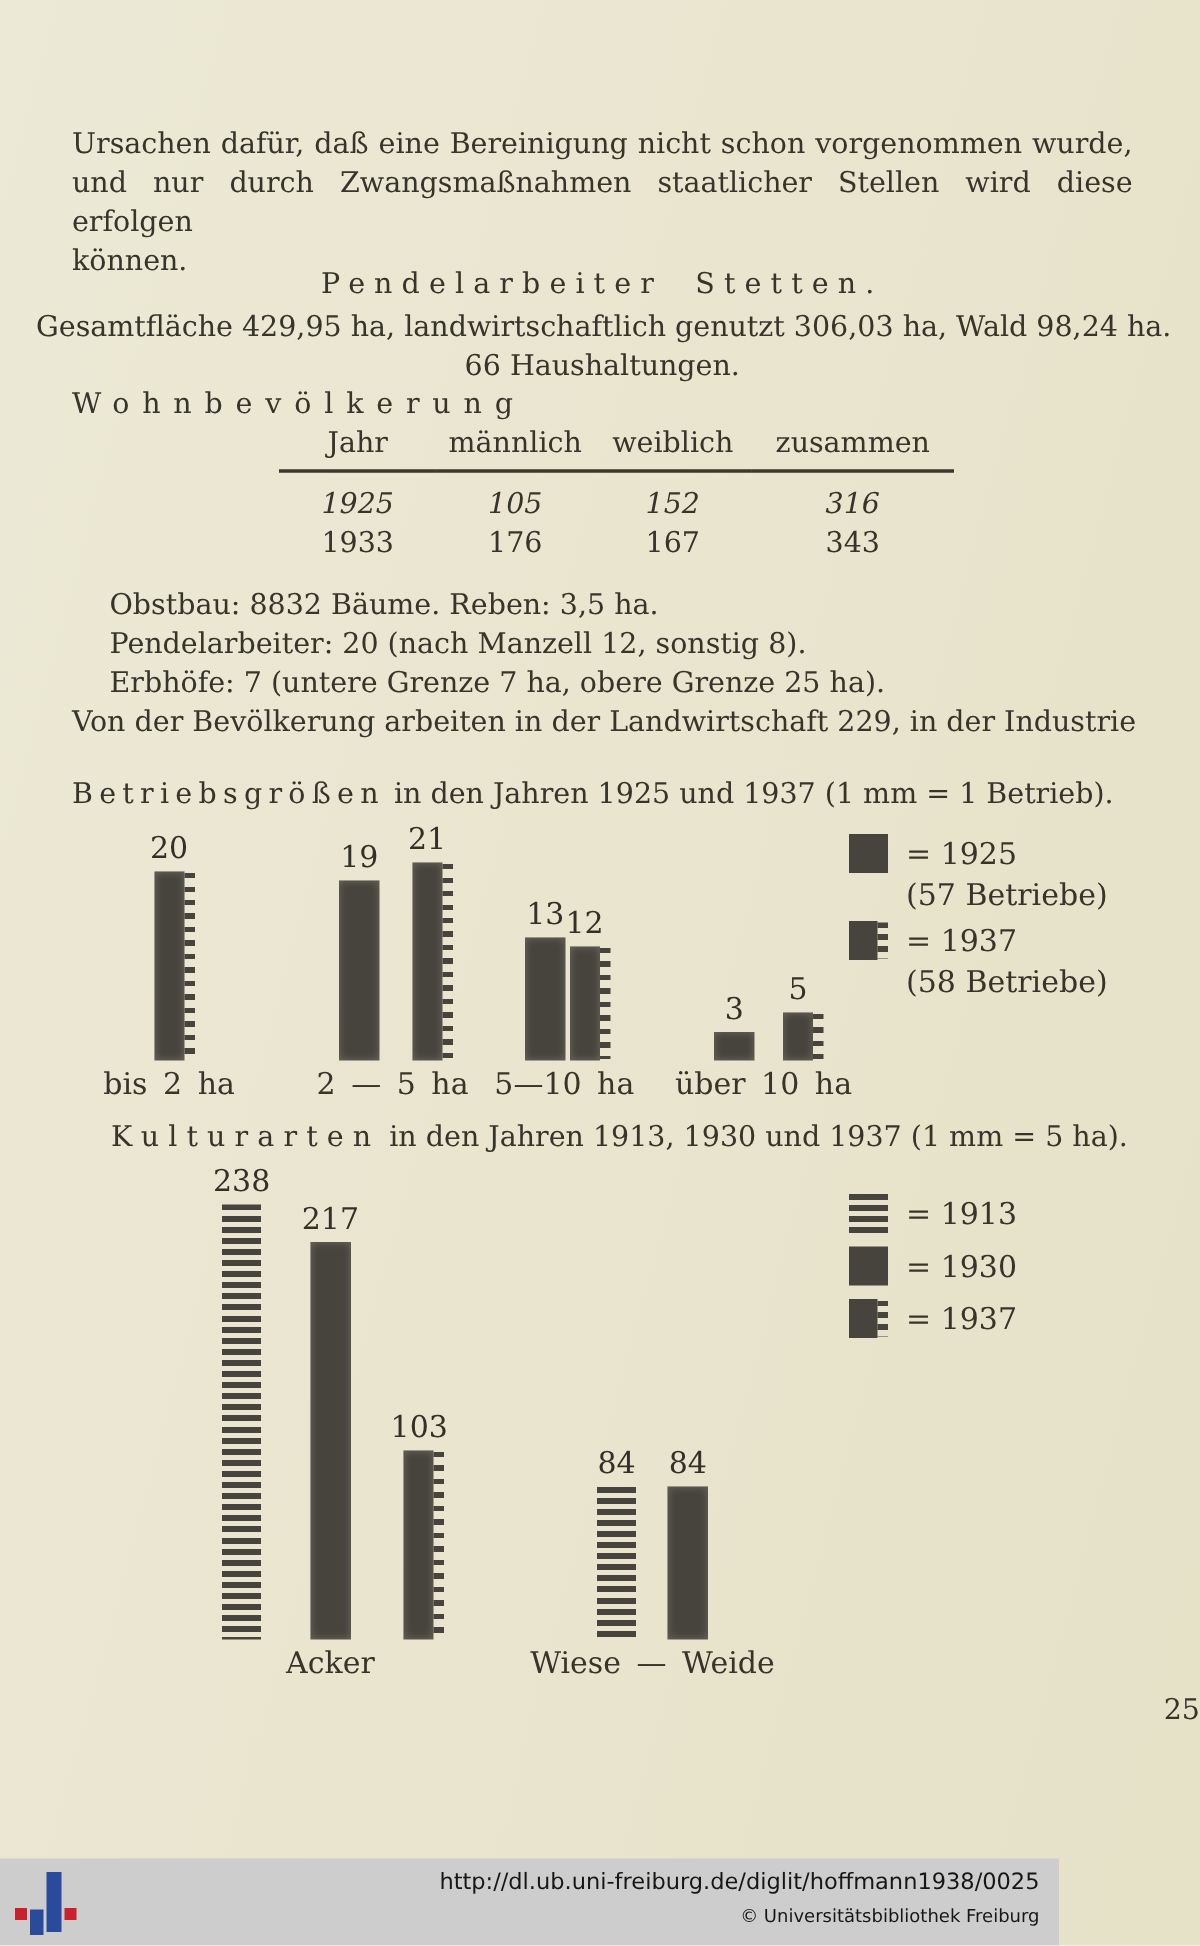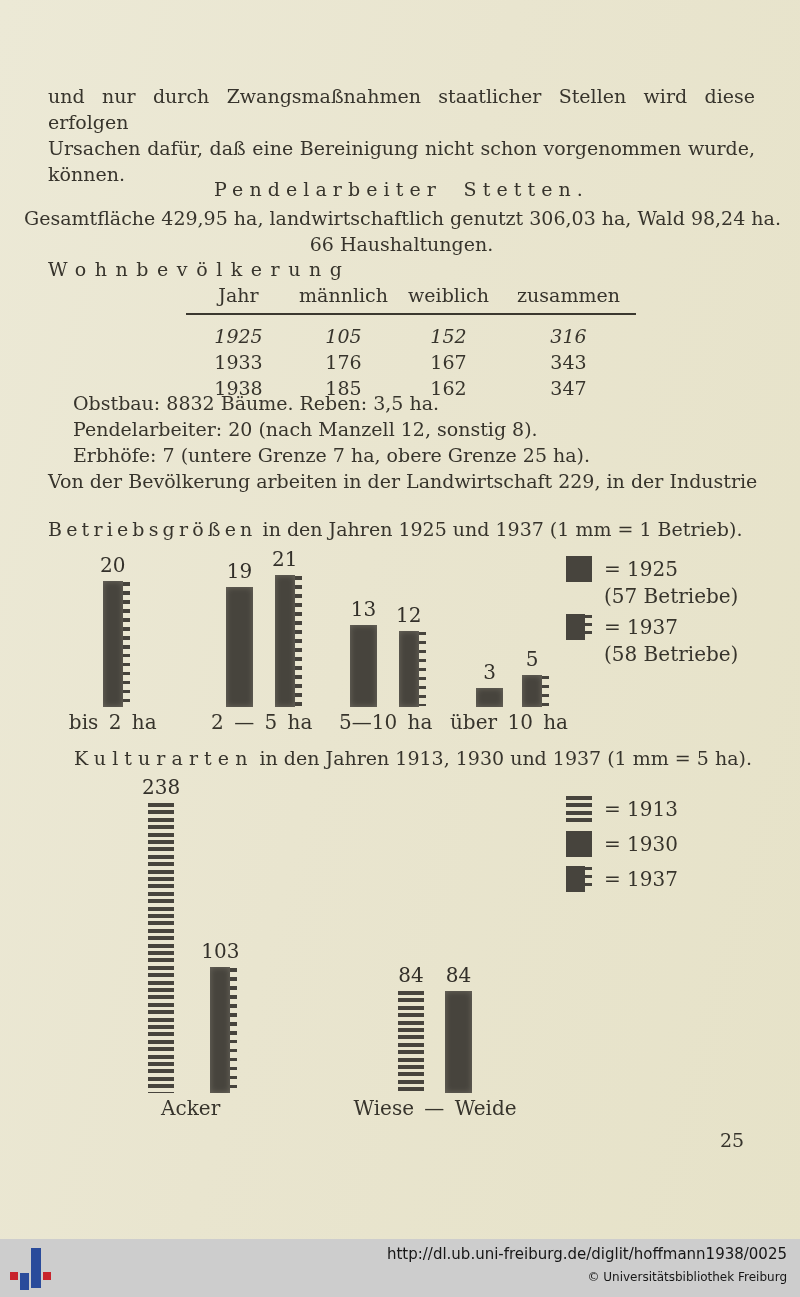--- a/index.html
+++ b/index.html
@@ -71,40 +71,40 @@
   #chart2-legend .lentry{margin-bottom:8px;}
   .swatch{width:26px;height:26px;background:var(--ink);position:relative;flex:none;}
   .swatch.striped{background:repeating-linear-gradient(to bottom,var(--ink) 0 4px,rgba(0,0,0,0) 4px 7.4px);}
   .swatch.toothed{width:19px;margin-right:7px;}
   .swatch.toothed::after{
     content:"";position:absolute;left:100%;top:1px;height:calc(100% - 2px);width:7px;
     background:repeating-linear-gradient(to bottom,var(--ink) 0 3.5px,rgba(0,0,0,0) 3.5px 8px);
   }
   .ltext{margin-left:12px;font-size:20px;line-height:27px;white-space:nowrap;}
 
-  .pagenum{left:720px;top:1129px;width:60px;text-align:left;font-size:19px;}
-
-  
-  .footer{position:absolute;left:0;top:1239px;width:800px;height:58px;background:#cdcdcd;
+  .pagenum{left:740px;top:1129px;width:60px;text-align:right;font-size:19px;}
+
+  
+  .footer{position:absolute;left:0;top:1239px;width:706px;height:58px;background:#cdcdcd;
           font-family:"DejaVu Sans",sans-serif;color:#161616;}
   .furl{position:absolute;right:13px;top:6px;font-size:15px;}
   .fcopy{position:absolute;right:13px;top:31px;font-size:12px;}
   .logo{position:absolute;left:0;top:0;width:70px;height:58px;}
   .logo i{position:absolute;display:block;}
   .lg-redl{left:10px;top:33px;width:8px;height:8px;background:#c8232c;}
   .lg-b1{left:20px;top:34px;width:9px;height:17px;background:#2a4b9b;}
   .lg-b2{left:31px;top:9px;width:10px;height:40px;background:#2a4b9b;}
   .lg-redr{left:43px;top:33px;width:8px;height:8px;background:#c8232c;}
 </style>
 </head>
 <body>
 
 <div class="abs fs intro">
+  <div class="jline">Ursachen dafür, daß eine Bereinigung nicht schon vorgenommen wurde,</div>
   <div class="jline">und nur durch Zwangsmaßnahmen staatlicher Stellen wird diese erfolgen</div>
-  <div class="jline">Ursachen dafür, daß eine Bereinigung nicht schon vorgenommen wurde,</div>
   <div>können.</div>
 </div>
 
 <div class="abs fs center title">Pendelarbeiter Stetten.</div>
 <div class="abs fs center areaLine nowrap">Gesamtfläche 429,95 ha, landwirtschaftlich genutzt 306,03 ha, Wald 98,24 ha.</div>
 <div class="abs fs center households">66 Haushaltungen.</div>
 <div class="abs fs wohn">Wohnbevölkerung</div>
 
 <table class="ptable">
   <colgroup>
@@ -127,26 +127,20 @@
         <td>105</td>
         <td>152</td>
         <td>316</td>
       </tr>
       <tr>
         <td>1933</td>
         <td>176</td>
         <td>167</td>
         <td>343</td>
       </tr>
-      <tr>
-        <td>1938</td>
-        <td>185</td>
-        <td>162</td>
-        <td>347</td>
-      </tr>
     </tbody>
 </table>
 
 <div class="abs fs facts">
   <div class="fact">Obstbau: 8832 Bäume.  Reben: 3,5 ha.</div>
   <div class="fact">Pendelarbeiter: 20 (nach Manzell 12, sonstig 8).</div>
   <div class="fact">Erbhöfe: 7 (untere Grenze 7 ha, obere Grenze 25 ha).</div>
   <div class="fact">Von der Bevölkerung arbeiten in der Landwirtschaft 229, in der Industrie</div>
 </div>
 
@@ -170,21 +164,21 @@
           <div class="bar solid" style="height: 120px; width: 27px;"></div>
         </div>
         <div class="barwrap">
           <div class="val">21</div>
           <div class="bar toothed" style="height: 132px; width: 20px;"></div>
         </div>
       </div>
       <div class="cat">2 — 5 ha</div>
     </div>
     <div class="group" style="left: 350px;">
-      <div class="bars" style="gap: 19px;">
+      <div class="bars" style="">
         <div class="barwrap">
           <div class="val">13</div>
           <div class="bar solid" style="height: 82px; width: 27px;"></div>
         </div>
         <div class="barwrap">
           <div class="val">12</div>
           <div class="bar toothed" style="height: 76px; width: 20px;"></div>
         </div>
       </div>
       <div class="cat">5—10 ha</div>
@@ -222,20 +216,24 @@
 
 <div class="abs fs chartTitle2">
   <span class="sperr2">Kulturarten</span><span> in den Jahren 1913, 1930 und 1937 (1 mm = 5 ha).</span>
 </div>
 <div id="chart2" class="chart">
     <div class="group" style="left: 142px;">
       <div class="bars" style="gap: 21px;">
         <div class="barwrap">
           <div class="val">238</div>
           <div class="bar striped" style="height: 290px; width: 26px;"></div>
+        </div>
+        <div class="barwrap">
+          <div class="val">217</div>
+          <div class="bar solid" style="height: 265px; width: 27px;"></div>
         </div>
         <div class="barwrap">
           <div class="val">103</div>
           <div class="bar toothed" style="height: 126px; width: 20px;"></div>
         </div>
       </div>
       <div class="cat">Acker</div>
     </div>
     <div class="group" style="left: 398px;">
       <div class="bars" style="gap: 21px;">

